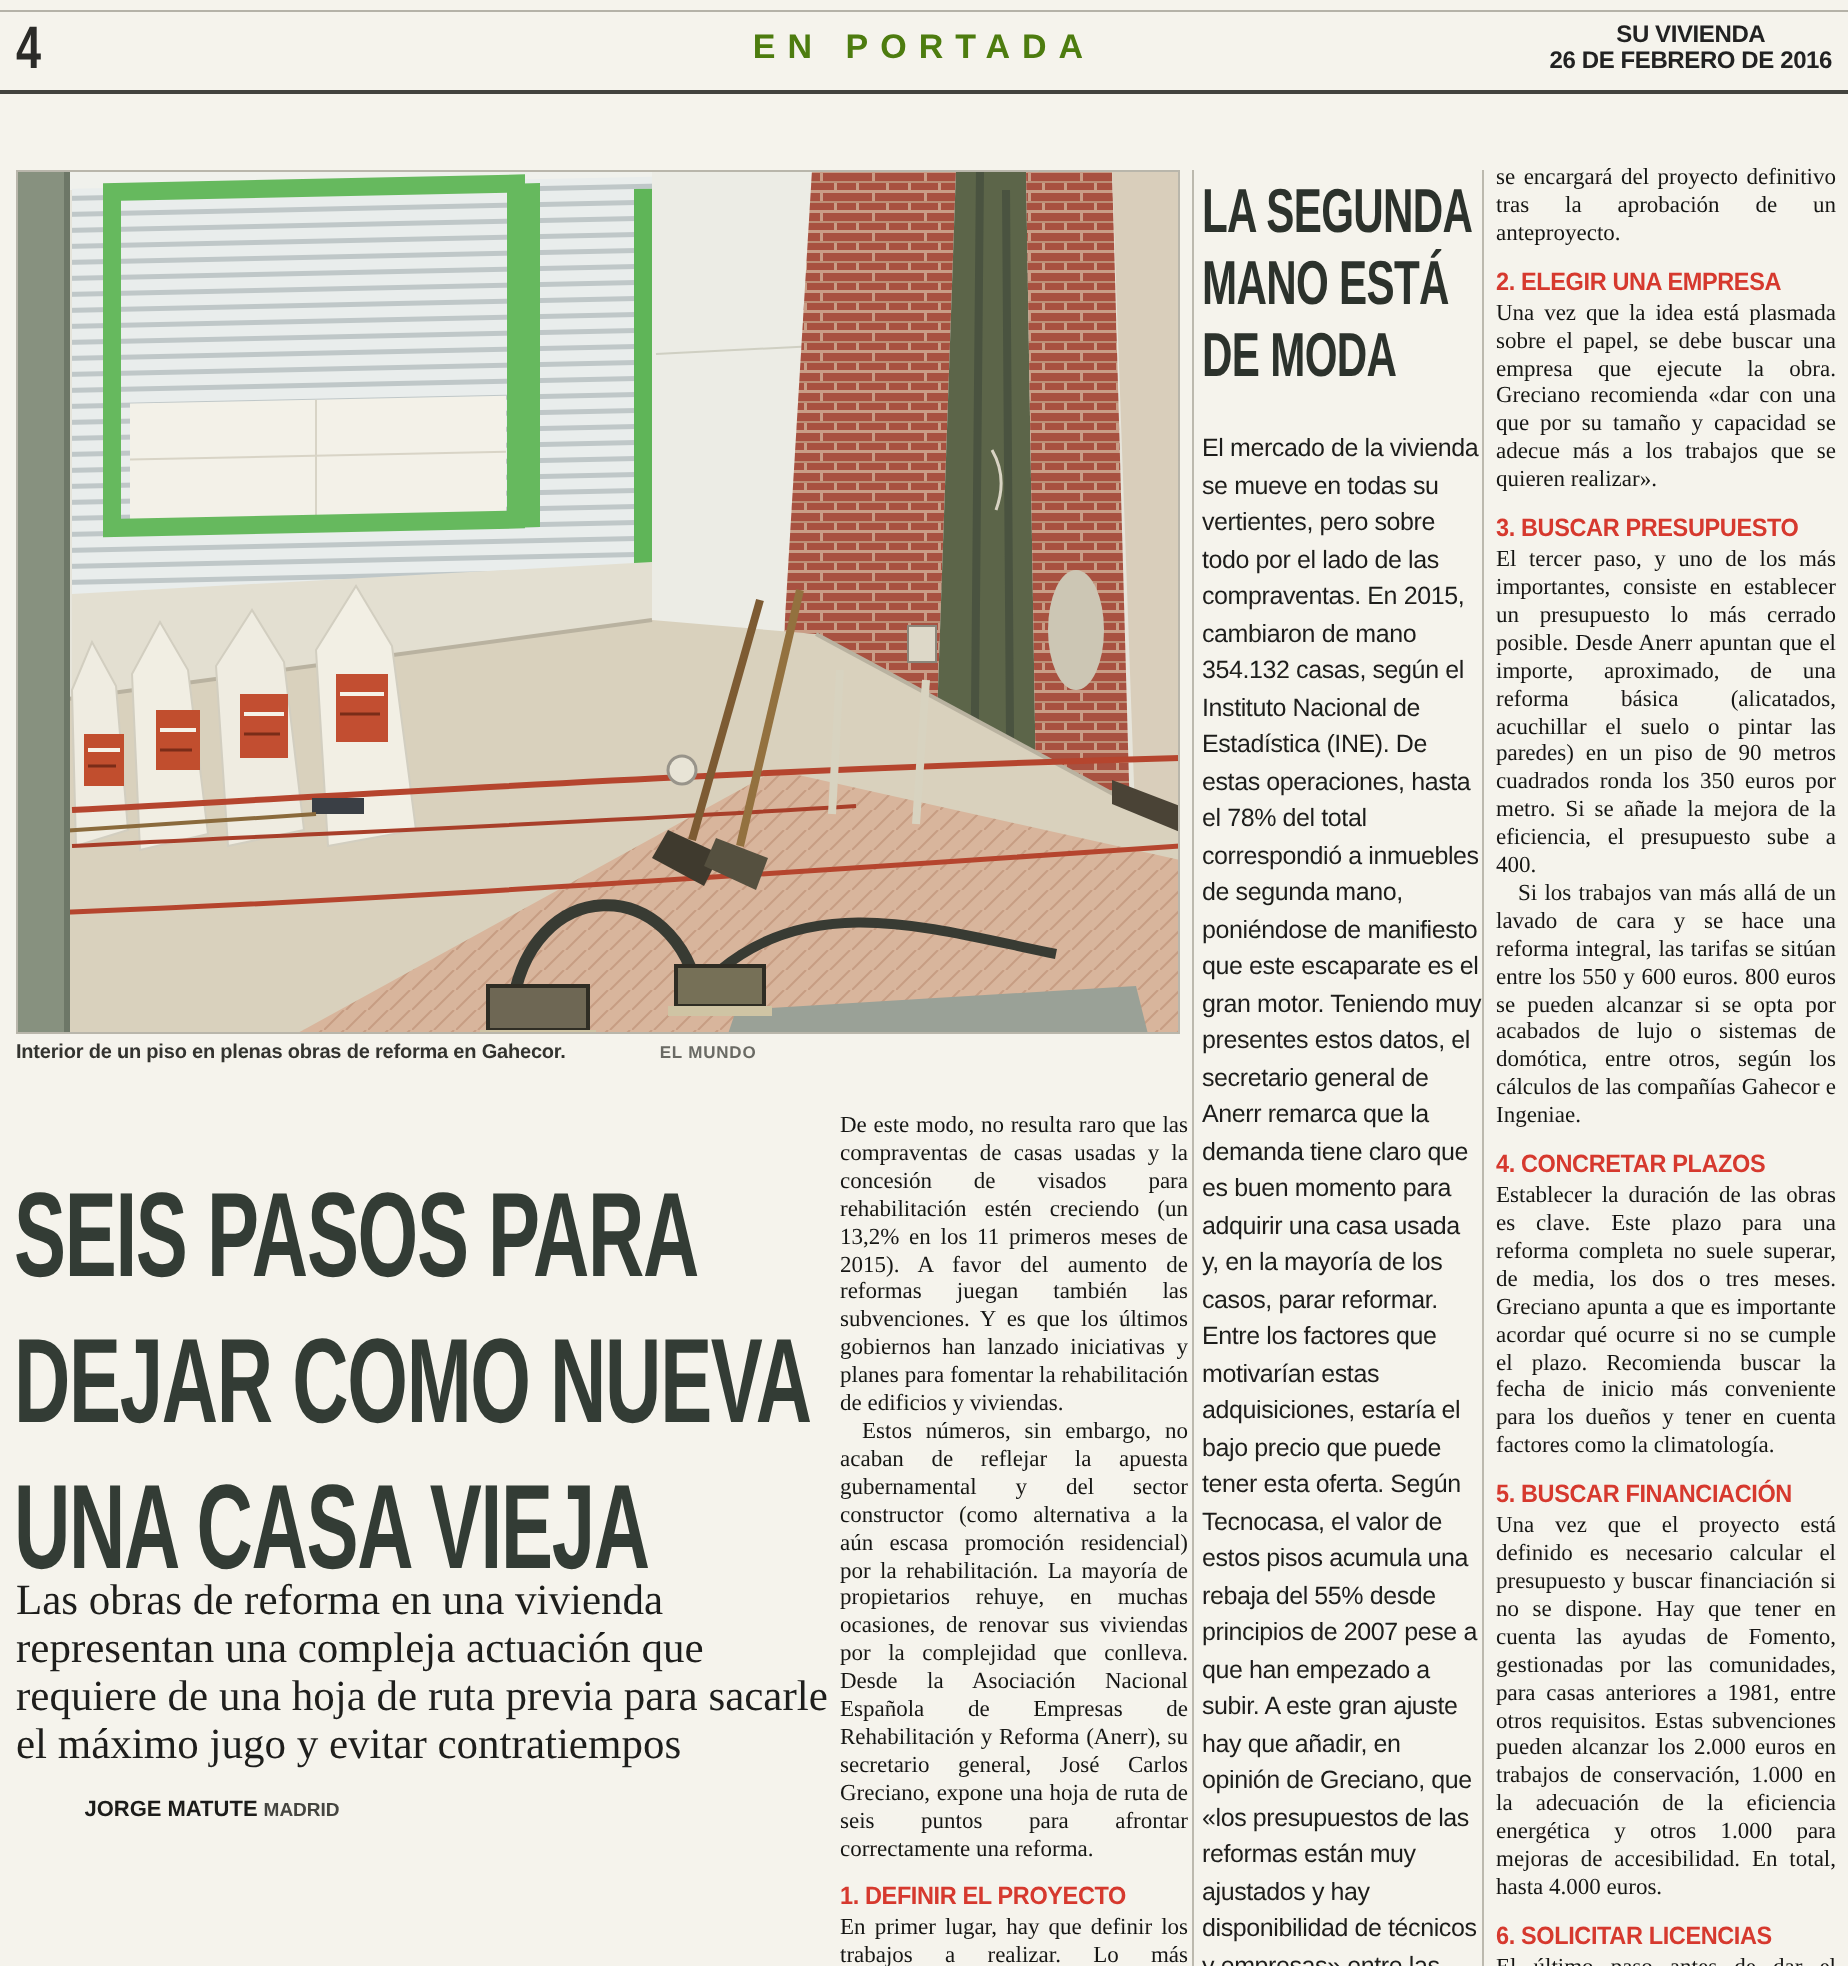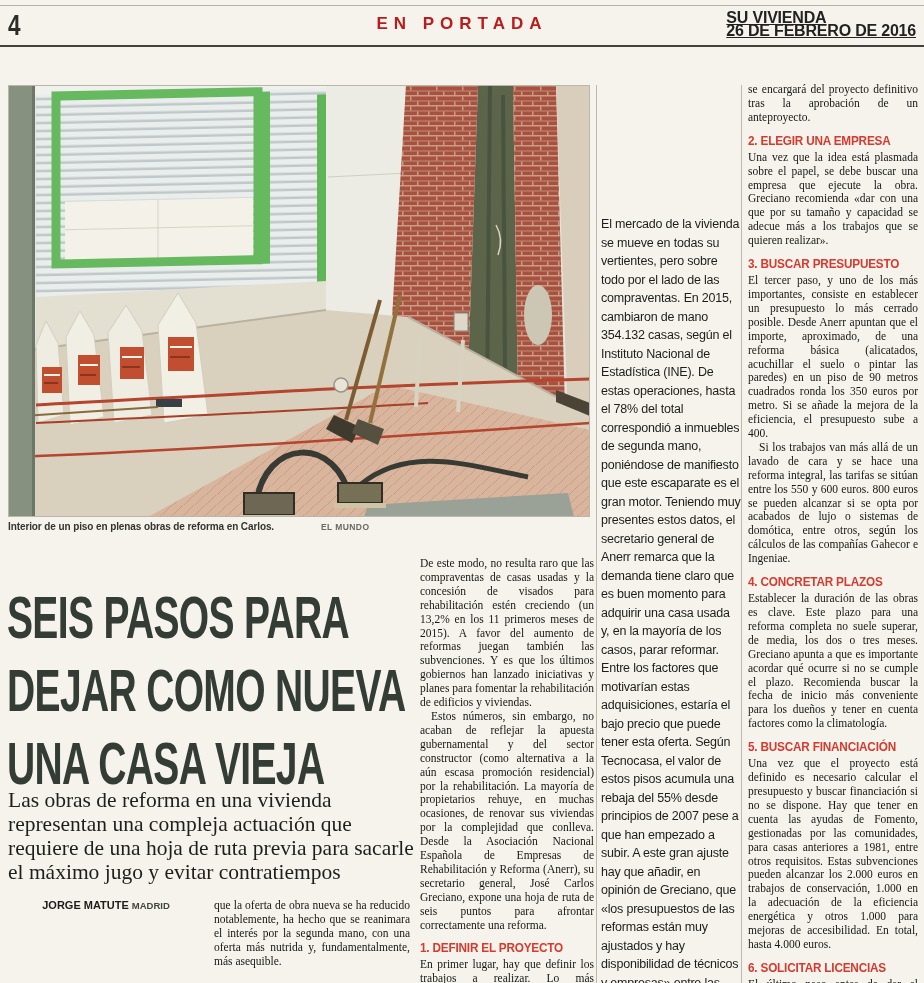--- a/index.html
+++ b/index.html
@@ -13,26 +13,26 @@
   .rule-top { position:absolute; left:0; right:0; top:5px; height:1px; background:#b5b2a8; }
   .rule-header { position:absolute; left:0; right:0; top:45px; height:2px; background:#43433e; }
   .pageno {
     position:absolute; left:8px; top:8px;
     font-family:"Liberation Sans", sans-serif; font-weight:700; font-size:30px; color:#2b2b28;
     transform:scaleX(.75); transform-origin:left top;
   }
   .kicker {
     position:absolute; left:0; right:0; top:14px; text-align:center;
     font-family:"Liberation Sans", sans-serif; font-weight:700; font-size:17px;
-    letter-spacing:6px; color:#b91c1c;
+    letter-spacing:6px; color:#4d7c0f;
   }
   .pubblock {
-    position:absolute; right:8px; top:11px; text-align:left;
-    font-family:"Liberation Sans", sans-serif; font-weight:700; font-size:16px;
-    line-height:13px; color:#222; letter-spacing:-.2px;text-decoration:underline;
+    position:absolute; right:8px; top:11px; text-align:center;
+    font-family:"Liberation Sans", sans-serif; font-weight:700; font-size:12px;
+    line-height:13px; color:#222; letter-spacing:-.2px;
   }
   
   .photo { position:absolute; left:8px; top:85px; width:582px; height:432px; background:#e6e4da; }
   .photo svg { display:block; width:100%; height:100%; }
   .caption {
     position:absolute; left:8px; top:521px; width:582px;
     font-family:"Liberation Sans", sans-serif; font-weight:700; font-size:10px;
     color:#33332f; letter-spacing:-.1px;
   }
   .caption .credit { font-weight:700; font-size:8.5px; color:#6a6a64; letter-spacing:.4px; margin-left:3px;padding-left:44px; }
@@ -200,43 +200,47 @@
       </g>
 
       <rect x="0" y="0" width="26" height="432" fill="#87917f"></rect>
       <rect x="24" y="0" width="3" height="432" fill="#6d7767"></rect>
 
       <rect x="0.5" y="0.5" width="581" height="431" fill="none" stroke="#b9b6ab" stroke-width="1"></rect>
     </svg>
   </div>
 
   <div class="caption">
-    <span>Interior de un piso en plenas obras de reforma en Carlos.</span><span class="credit">EL MUNDO</span>
+    <span>Interior de un piso en plenas obras de reforma en Gahecor.</span><span class="credit">EL MUNDO</span>
   </div>
 
   <div class="headline">
     <div class="hl">SEIS PASOS PARA</div>
     <div class="hl">DEJAR COMO NUEVA</div>
     <div class="hl">UNA CASA VIEJA</div>
   </div>
   <div class="standfirst">Las obras de reforma en una vivienda representan una compleja actuación que requiere de una hoja de ruta previa para sacarle el máximo jugo y evitar contratiempos</div>
 
   <div class="byline">
     <span>JORGE MATUTE</span><span class="place">MADRID</span>
   </div>
 
-  <div class="col2 body-text">que la oferta de obra nueva se ha reducido notablemente, ha hecho que se reanimara el interés por la segunda mano, con una oferta más nutrida y, fundamentalmente, más asequible.</div>
 
   <div class="col3">
     <div class="body-text">De este modo, no resulta raro que las compraventas de casas usadas y la concesión de visados para rehabilitación estén creciendo (un 13,2% en los 11 primeros meses de 2015). A favor del aumento de reformas juegan también las subvenciones. Y es que los últimos gobiernos han lanzado iniciativas y planes para fomentar la rehabilitación de edificios y viviendas.</div>
     <div class="body-text indent">Estos números, sin embargo, no acaban de reflejar la apuesta gubernamental y del sector constructor (como alternativa a la aún escasa promoción residencial) por la rehabilitación. La mayoría de propietarios rehuye, en muchas ocasiones, de renovar sus viviendas por la complejidad que conlleva. Desde la Asociación Nacional Española de Empresas de Rehabilitación y Reforma (Anerr), su secretario general, José Carlos Greciano, expone una hoja de ruta de seis puntos para afrontar correctamente una reforma.</div>
     <div class="step-heading">1. DEFINIR EL PROYECTO</div>
     <div class="body-text">En primer lugar, hay que definir los trabajos a realizar. Lo más aconsejable es contratar a un técnico especializado que dé soluciones y propuestas a las demandas del propietario. Asimismo,</div>
   </div>
 
+  <div class="sidebar-title">
+    <div class="tl">LA SEGUNDA</div>
+    <div class="tl">MANO ESTÁ</div>
+    <div class="tl">DE MODA</div>
+  </div>
   <div class="sidebar-body">El mercado de la vivienda se mueve en todas su vertientes, pero sobre todo por el lado de las compraventas. En 2015, cambiaron de mano 354.132 casas, según el Instituto Nacional de Estadística (INE). De estas operaciones, hasta el 78% del total correspondió a inmuebles de segunda mano, poniéndose de manifiesto que este escaparate es el gran motor. Teniendo muy presentes estos datos, el secretario general de Anerr remarca que la demanda tiene claro que es buen momento para adquirir una casa usada y, en la mayoría de los casos, parar reformar. Entre los factores que motivarían estas adquisiciones, estaría el bajo precio que puede tener esta oferta. Según Tecnocasa, el valor de estos pisos acumula una rebaja del 55% desde principios de 2007 pese a que han empezado a subir. A este gran ajuste hay que añadir, en opinión de Greciano, que «los presupuestos de las reformas están muy ajustados y hay disponibilidad de técnicos y empresas» entre las que elegir.</div>
 
   <div class="vrule v1"></div>
   <div class="vrule v2"></div>
 
   <div class="col5">
     <div class="body-text">se encargará del proyecto definitivo tras la aprobación de un anteproyecto.</div>
 
     <div class="step-heading">2. ELEGIR UNA EMPRESA</div>
     <div class="body-text">Una vez que la idea está plasmada sobre el papel, se debe buscar una empresa que ejecute la obra. Greciano recomienda «dar con una que por su tamaño y capacidad se adecue más a los trabajos que se quieren realizar».</div>

